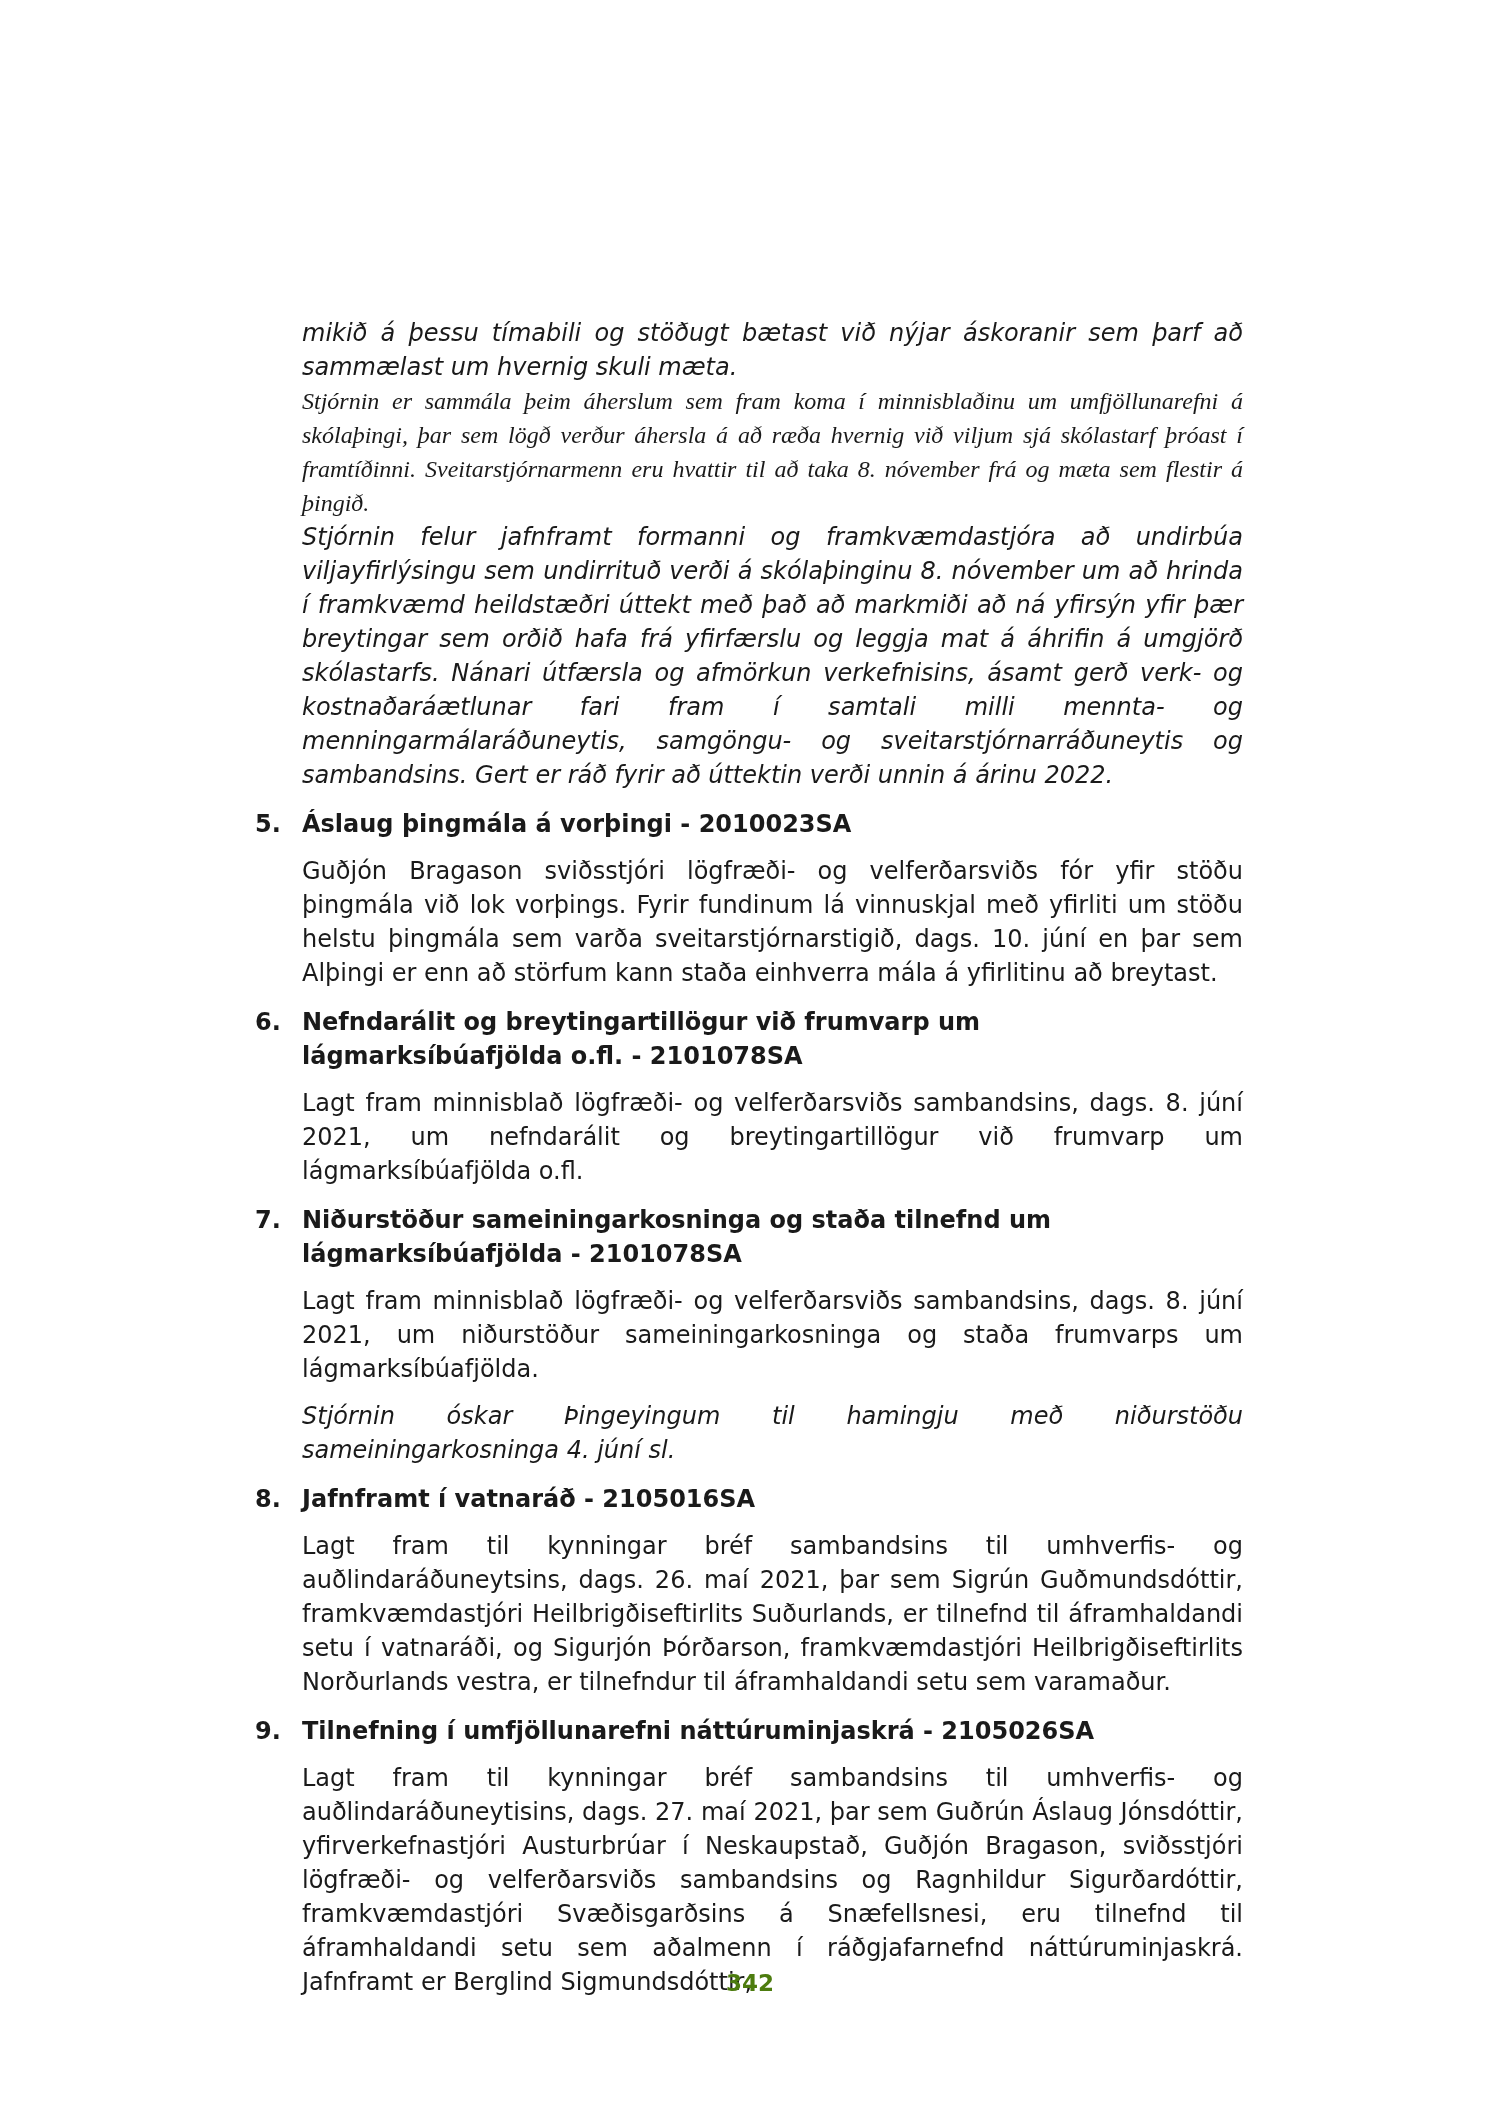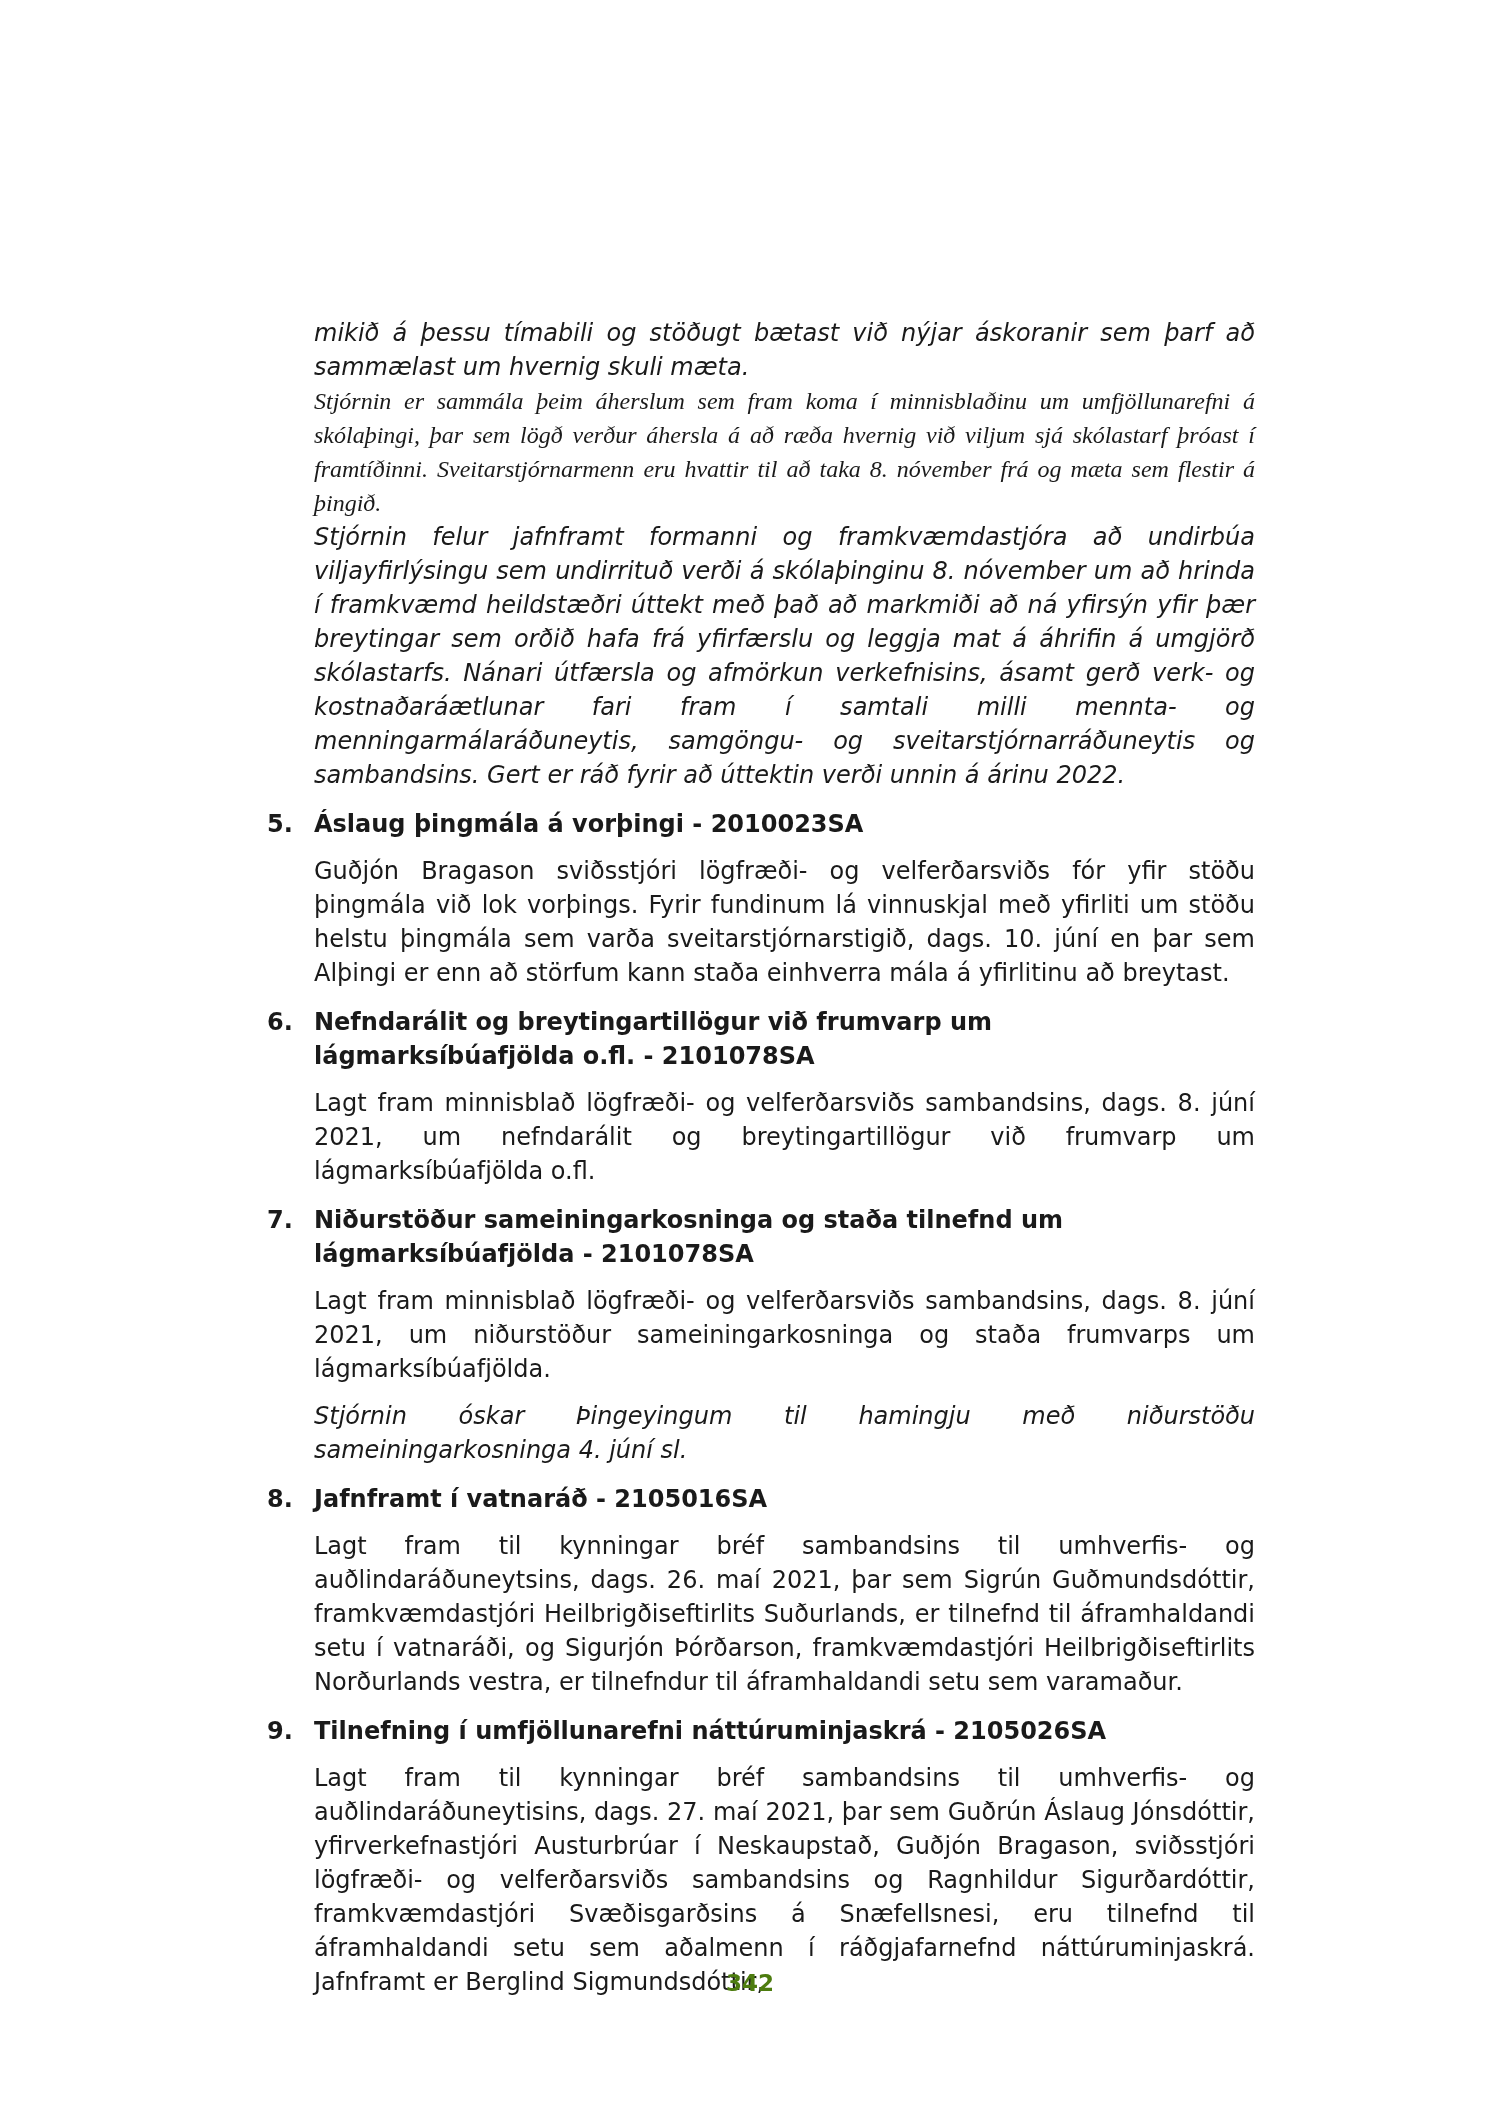--- a/index.html
+++ b/index.html
@@ -14,21 +14,21 @@
     font-family: "DejaVu Sans", "Liberation Sans", sans-serif;
     color: #1a1a1a;
   }
   .page {
     position: absolute;
     inset: 0;
     background: #ffffff;
   }
   .content {
     position: absolute;
-    left: 267px;
+    left: 255px;
     top: 316px;
     width: 988px;
     font-size: 24px;
     line-height: 34px;
   }
   p.para {
     margin: 0 0 0 47px;
     text-align: justify;
   }
   p.italic {

